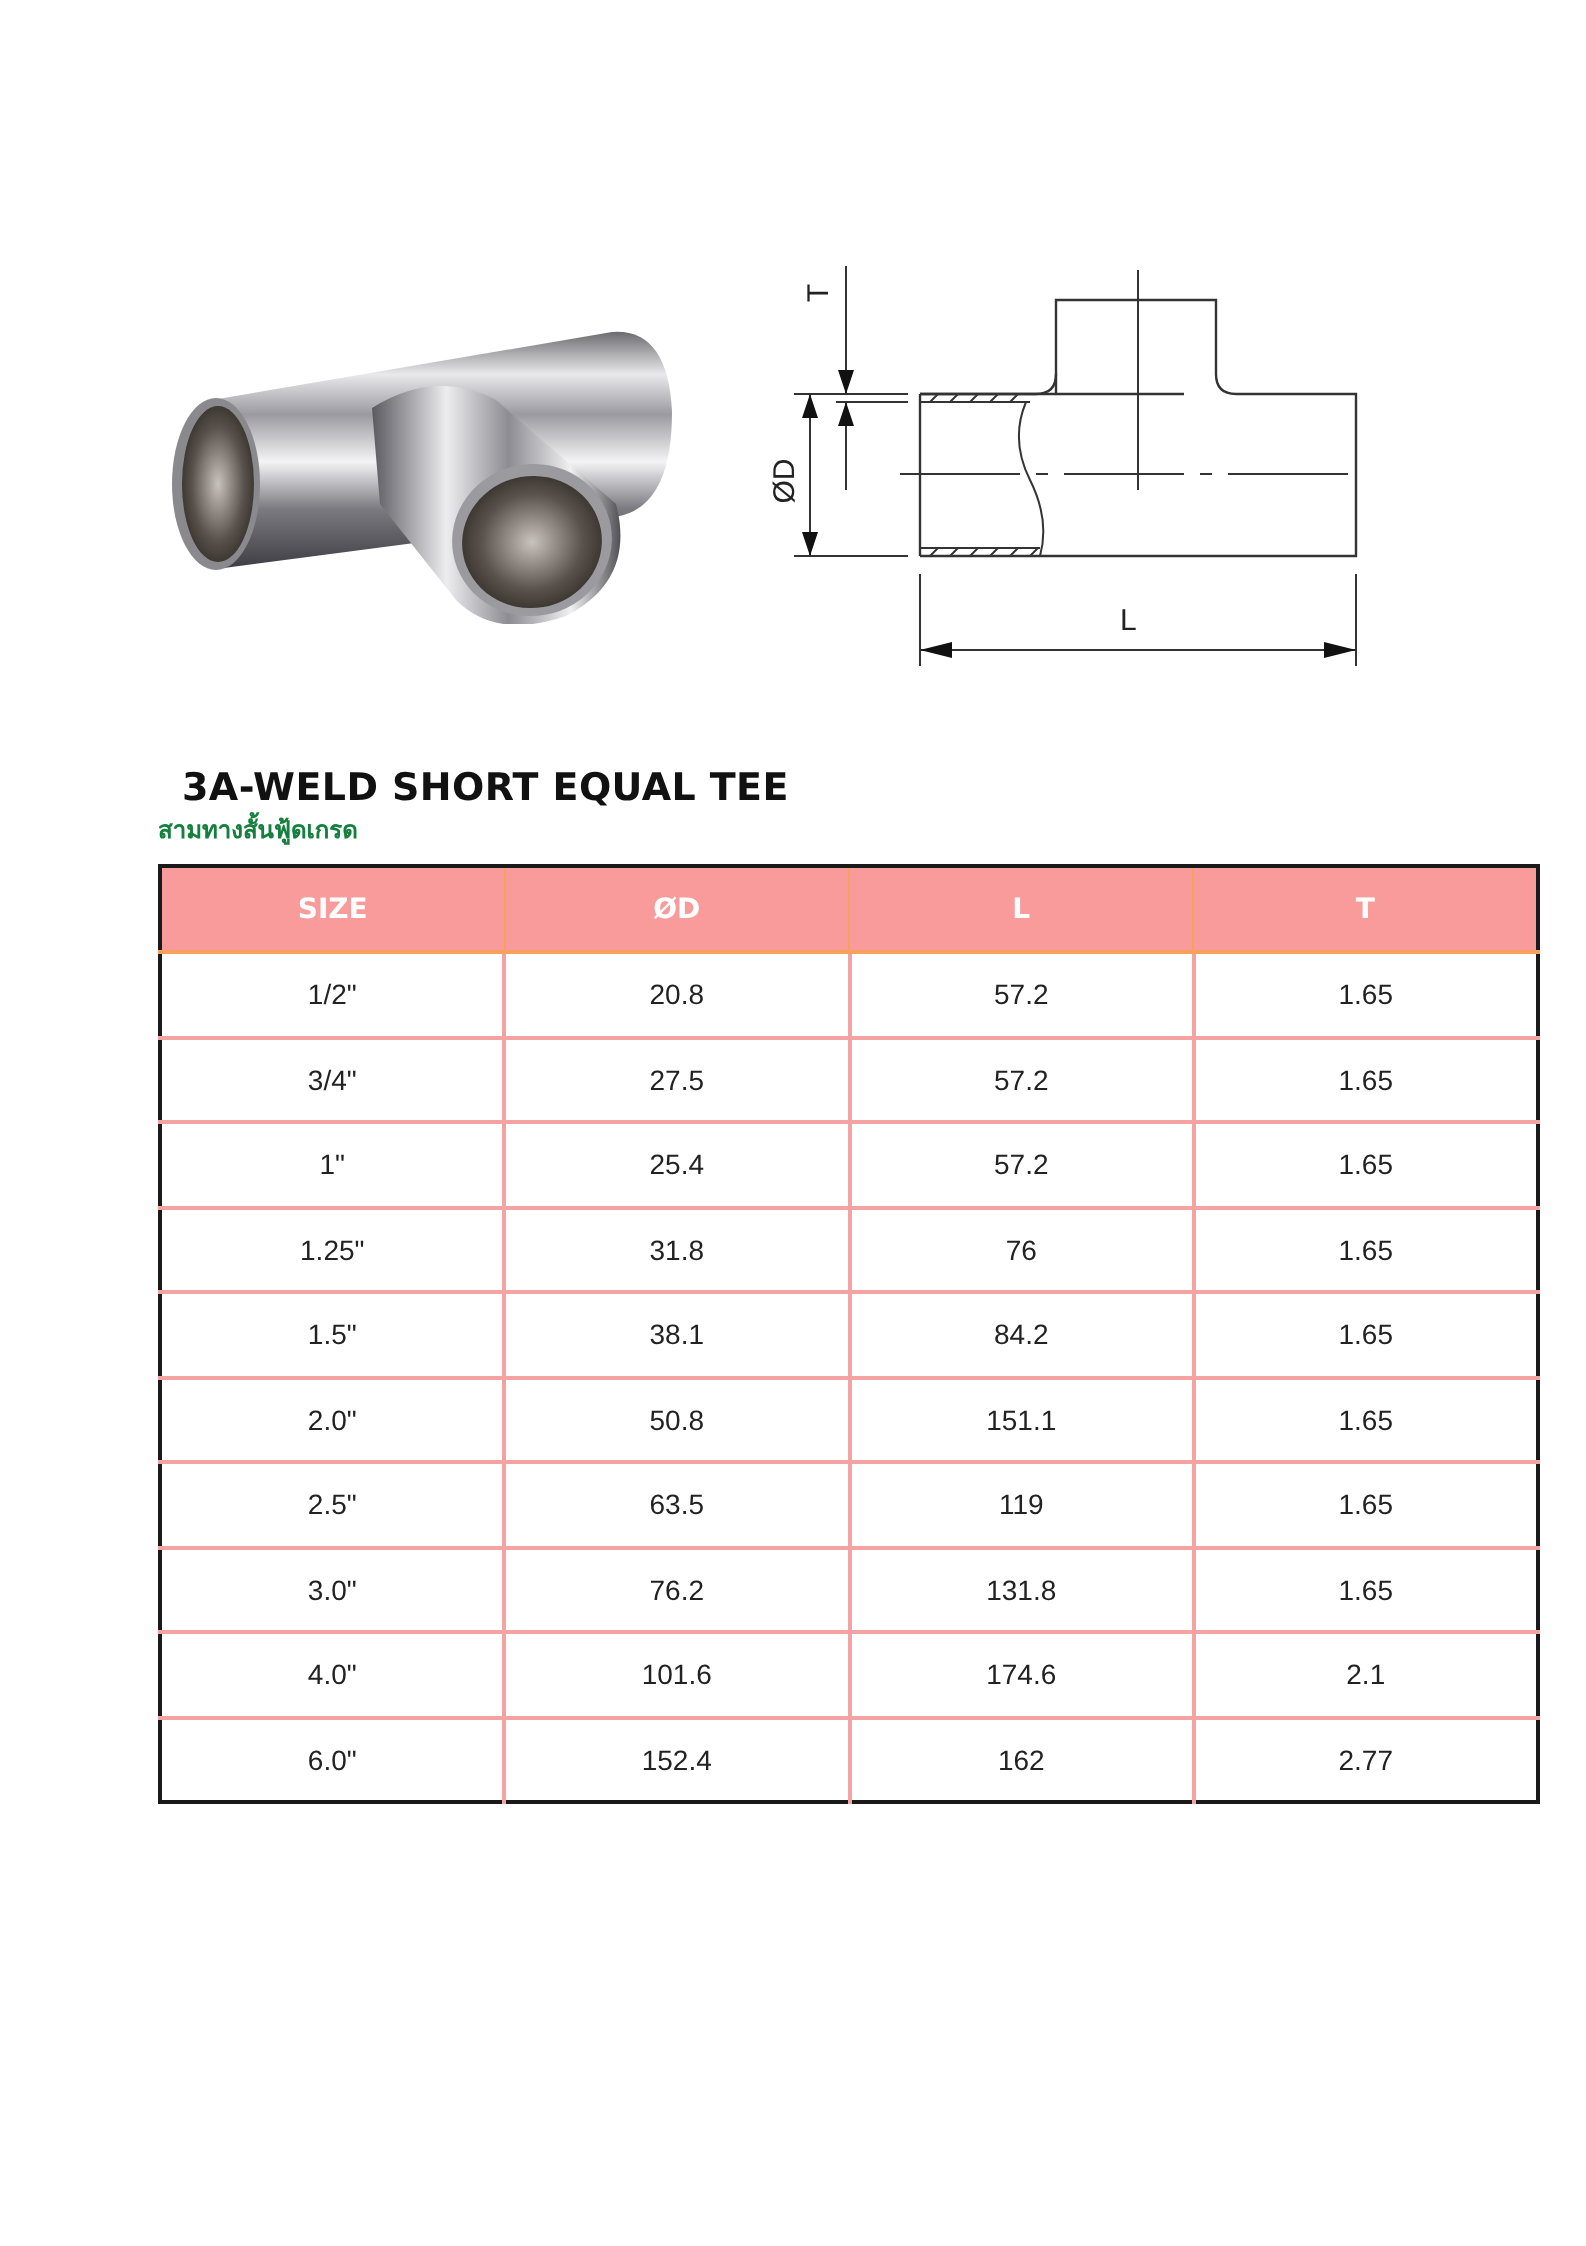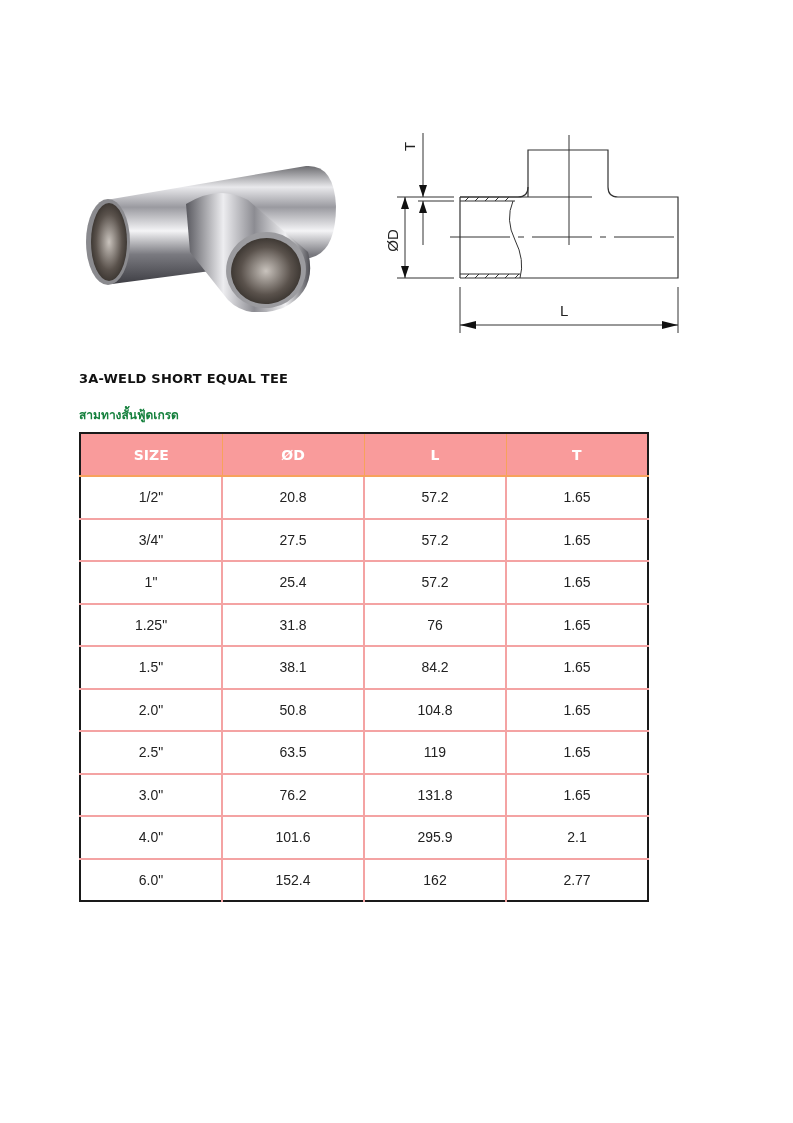--- a/index.html
+++ b/index.html
@@ -1,24 +1,24 @@
 <!DOCTYPE html>
 <html><head>
 <meta charset="utf-8">
 <style>
   html, body { margin: 0; padding: 0; background: #ffffff; }
   body { width: 793px; height: 1123px; position: relative; overflow: hidden;
          font-family: "DejaVu Sans", "Liberation Sans", sans-serif; color: #111; }
   .photo { position: absolute; left: 78px; top: 160px; width: 262px; height: 152px; }
   .diagram { position: absolute; left: 370px; top: 125px; width: 330px; height: 215px; }
-  .title { position: absolute; left: 79px; top: 371px; font-size: 13px; font-weight: bold;
-           letter-spacing: 0.2px; color: #111; margin: 0; }
+  .title { position: absolute; left: 79px; top: 371px; font-size: 19px; font-weight: bold;
+           letter-spacing: 0.2px; color: #111; margin: 12px; }
   .subtitle { position: absolute; left: 79px; top: 405px; font-size: 12px; font-weight: bold;
               color: #15803d; margin: 0; }
-  table.spec { position: absolute; left: 79px; top: 432px; width: 570px; border-collapse: collapse;
+  table.spec { position: absolute; left: 79px; top: 432px; width: 691px; border-collapse: collapse;
                border: 2px solid #1a1a1a; table-layout: fixed; }
   table.spec th { background: #f99b9b; color: #ffffff; font-weight: bold; font-size: 14px;
                   height: 41px; border-left: 1.5px solid #f7a25c; border-right: 1.5px solid #f7a25c;
                   border-bottom: 2px solid #f7a25c; text-align: center; padding: 0; }
   table.spec th:first-child { border-left: none; }
   table.spec th:last-child { border-right: none; }
   table.spec td { height: 40.5px; text-align: center; font-size: 14px; color: #222;
                   border: 2px solid #f4a3a3; padding: 0; font-family: "Liberation Sans", sans-serif; }
   table.spec tr td:first-child { border-left: none; }
   table.spec tr td:last-child { border-right: none; }
@@ -151,39 +151,39 @@
     </tr>
     <tr>
       <td>1.5"</td>
       <td>38.1</td>
       <td>84.2</td>
       <td>1.65</td>
     </tr>
     <tr>
       <td>2.0"</td>
       <td>50.8</td>
-      <td>104.8</td>
+      <td>151.1</td>
       <td>1.65</td>
     </tr>
     <tr>
       <td>2.5"</td>
       <td>63.5</td>
       <td>119</td>
       <td>1.65</td>
     </tr>
     <tr>
       <td>3.0"</td>
       <td>76.2</td>
       <td>131.8</td>
       <td>1.65</td>
     </tr>
     <tr>
       <td>4.0"</td>
       <td>101.6</td>
-      <td>295.9</td>
+      <td>174.6</td>
       <td>2.1</td>
     </tr>
     <tr>
       <td>6.0"</td>
       <td>152.4</td>
       <td>162</td>
       <td>2.77</td>
     </tr>
   </tbody>
 </table>

